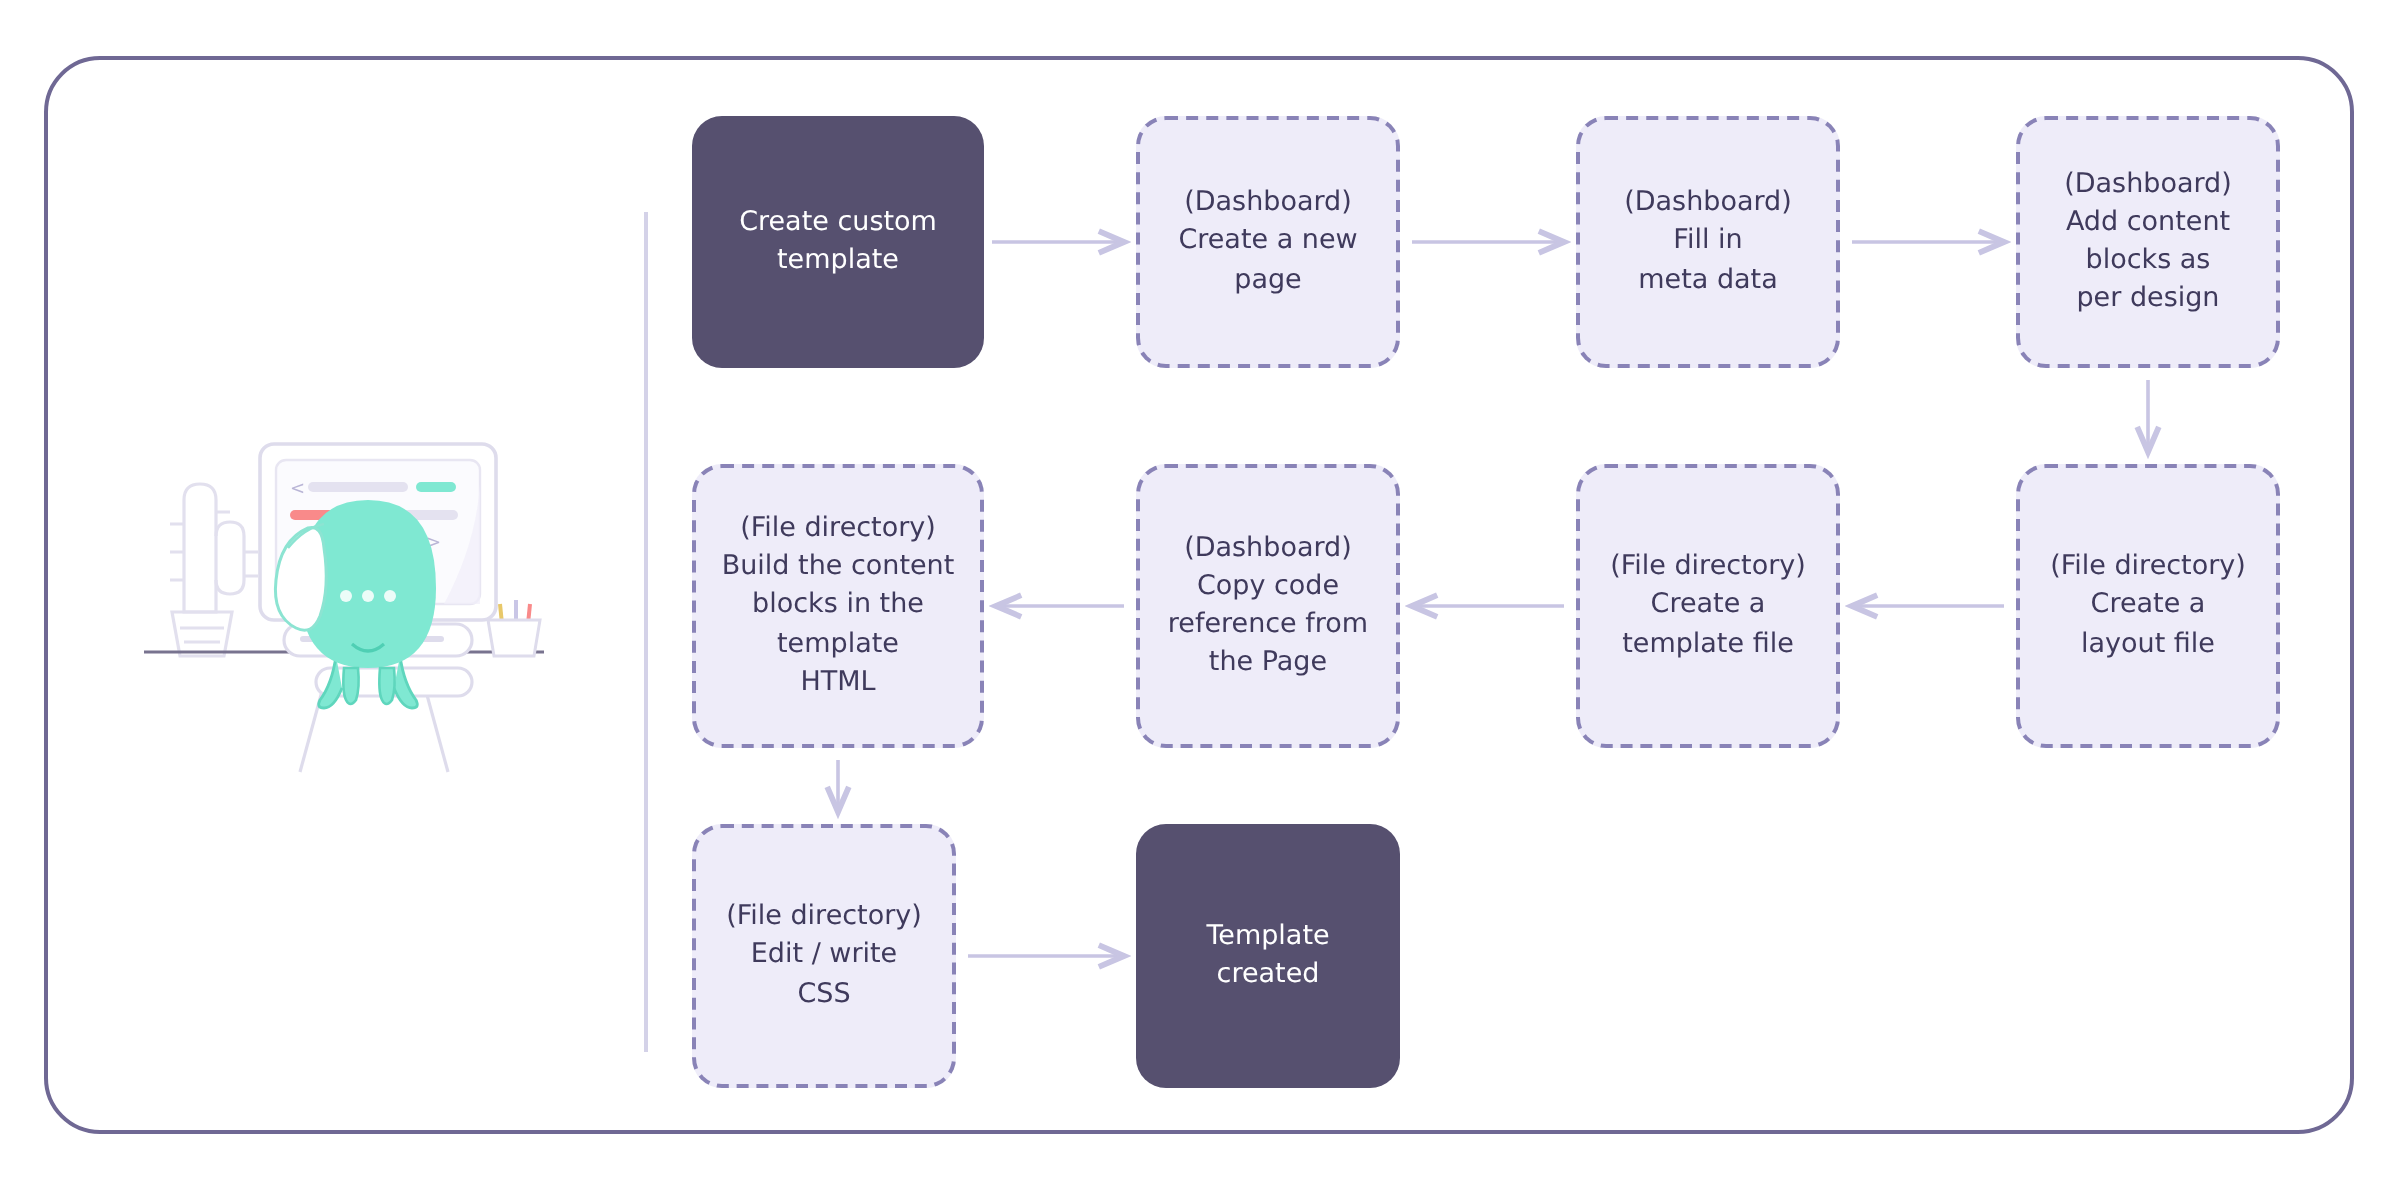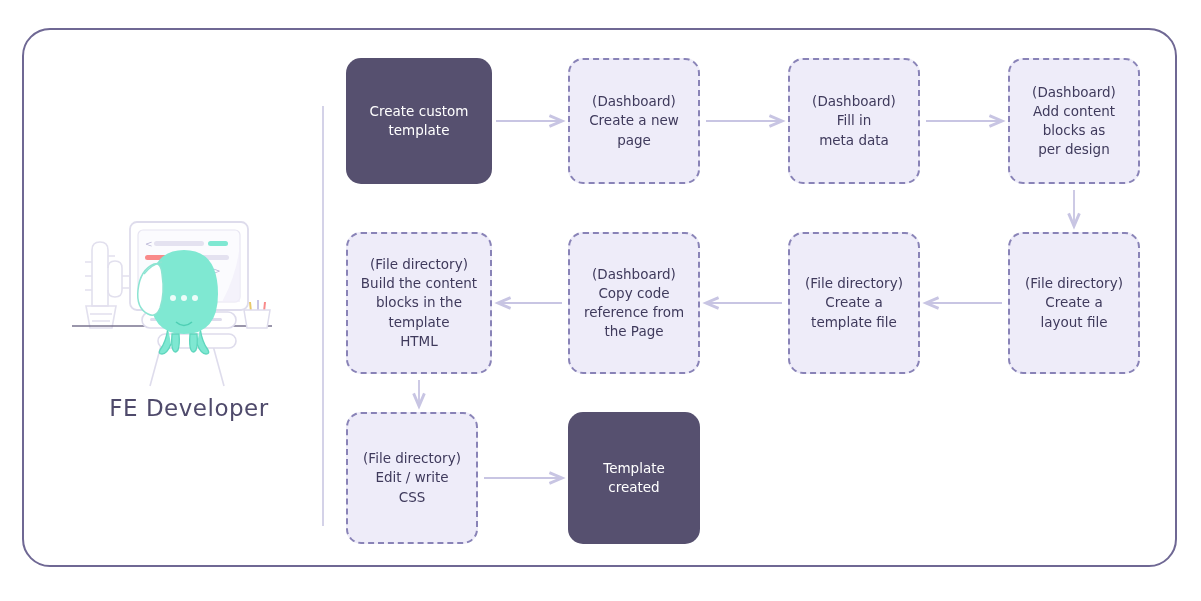--- a/index.html
+++ b/index.html
@@ -159,21 +159,20 @@
         <circle cx="101" cy="88" r="3" fill="#ffffff" opacity="0.85"></circle>
         <circle cx="112" cy="88" r="3" fill="#ffffff" opacity="0.85"></circle>
         <circle cx="123" cy="88" r="3" fill="#ffffff" opacity="0.85"></circle>
         <path d="M104 112 q8 7 16 0" stroke="#4fcfb4" stroke-width="1.6" fill="none"></path>
         <path d="M100 124 q-1 12 1 16 q2 4 5 0 q2 -6 1 -16 z" fill="#7fe8d2" stroke="#5fd6bd" stroke-width="1.3"></path>
         <path d="M118 124 q-1 12 1 16 q2 4 5 0 q2 -6 1 -16 z" fill="#7fe8d2" stroke="#5fd6bd" stroke-width="1.3"></path>
       </g>
     </svg>
   </div>
 
-  <div id="persona-label">FE Developer</div>
 
 </div>
 
 <svg id="arrows">
   <defs>
     <marker id="ah-r" markerWidth="10" markerHeight="10" refX="8" refY="4" orient="auto">
       <path d="M1,1 L8,4 L1,7" fill="none" stroke="#c8c5e3" stroke-width="1.6"></path>
     </marker>
     <marker id="ah-l" markerWidth="10" markerHeight="10" refX="8" refY="4" orient="auto">
       <path d="M1,1 L8,4 L1,7" fill="none" stroke="#c8c5e3" stroke-width="1.6"></path>

